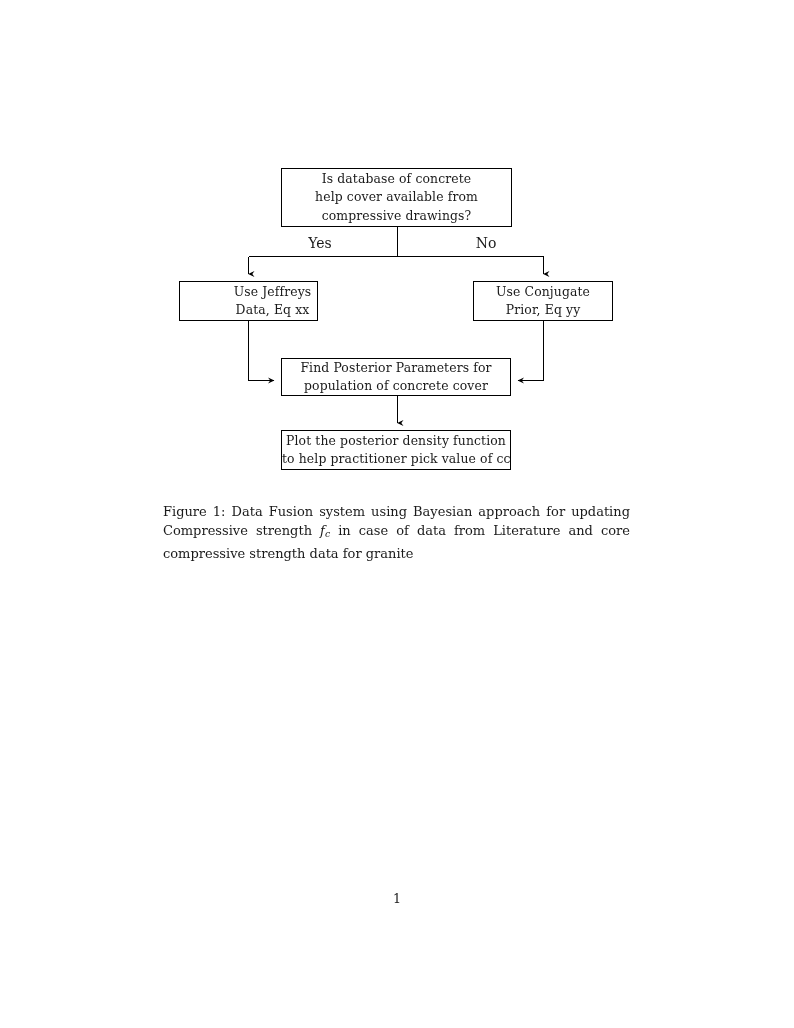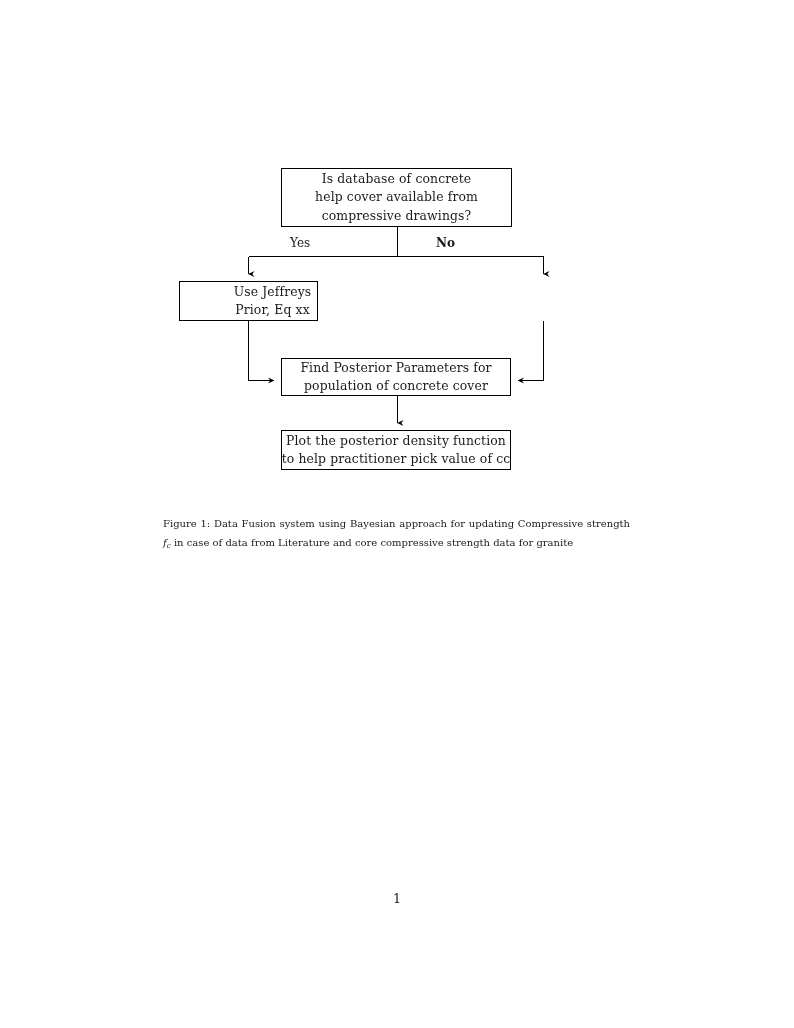--- a/index.html
+++ b/index.html
@@ -33,54 +33,53 @@
     height: 500px;
   }
 
   .node-box {
     position: absolute;
     box-sizing: border-box;
     border: 1px solid #000000;
     background: #ffffff;
     display: flex;
     flex-direction: column;
-    align-items: center;
     justify-content: center;
     text-align: center;
     font-size: 12.4px;
     line-height: 18.3px;
     letter-spacing: 0.01em;
     color: #1a1a1a;
   }
   .node-box .line { display: block; white-space: nowrap; }
 
   #node-decision { left: 281px; top: 168px; width: 231px; height: 59px; }
   #node-jeffreys { left: 179px; top: 281px; width: 139px; height: 40px; padding-left: 48px; }
   #node-conjugate { left: 473px; top: 281px; width: 140px; height: 40px; }
   #node-posterior { left: 281px; top: 358px; width: 230px; height: 38px; }
   #node-plot     { left: 281px; top: 430px; width: 230px; height: 40px; }
 
   .edge-label {
     position: absolute;
-    font-size: 12px;
+    font-size: 14px;
     line-height: 14px;
     color: #1a1a1a;
     white-space: nowrap;
-    text-align: left;
+    text-align: center;
   }
   #label-yes { left: 290px; top: 236px; width: 60px; }
-  #label-no  { left: 436px; top: 236px; width: 60px; font-weight: bold; }
+  #label-no  { left: 456px; top: 236px; width: 60px; }
 
   
   #figure-caption {
     position: absolute;
     left: 163px;
-    top: 504px;
+    top: 489px;
     width: 467px;
-    font-size: 10px;
+    font-size: 13px;
     line-height: 19.2px;
     text-align: justify;
     text-justify: inter-word;
     color: #1a1a1a;
   }
   #figure-caption .mathvar {
     font-style: italic;
     font-family: "DejaVu Serif", "Liberation Serif", serif;
   }
   #figure-caption .mathvar sub {
@@ -140,23 +139,27 @@
     <span class="line">Is database of concrete</span>
     <span class="line">help cover available from</span>
     <span class="line">compressive drawings?</span>
   </div>
 
   <div class="edge-label" id="label-yes">Yes</div>
   <div class="edge-label" id="label-no">No</div>
 
   <div class="node-box" id="node-jeffreys">
     <span class="line">Use Jeffreys</span>
-    <span class="line">Prior, Eq xx</span>
+    <span class="line">Data, Eq xx</span>
   </div>
 
+  <div class="node-box" id="node-conjugate">
+    <span class="line">Use Conjugate</span>
+    <span class="line">Prior, Eq yy</span>
+  </div>
 
   <div class="node-box" id="node-posterior">
     <span class="line">Find Posterior Parameters for</span>
     <span class="line">population of concrete cover</span>
   </div>
 
   <div class="node-box" id="node-plot">
     <span class="line">Plot the posterior density function</span>
     <span class="line">to help practitioner pick value of cc</span>
   </div>

